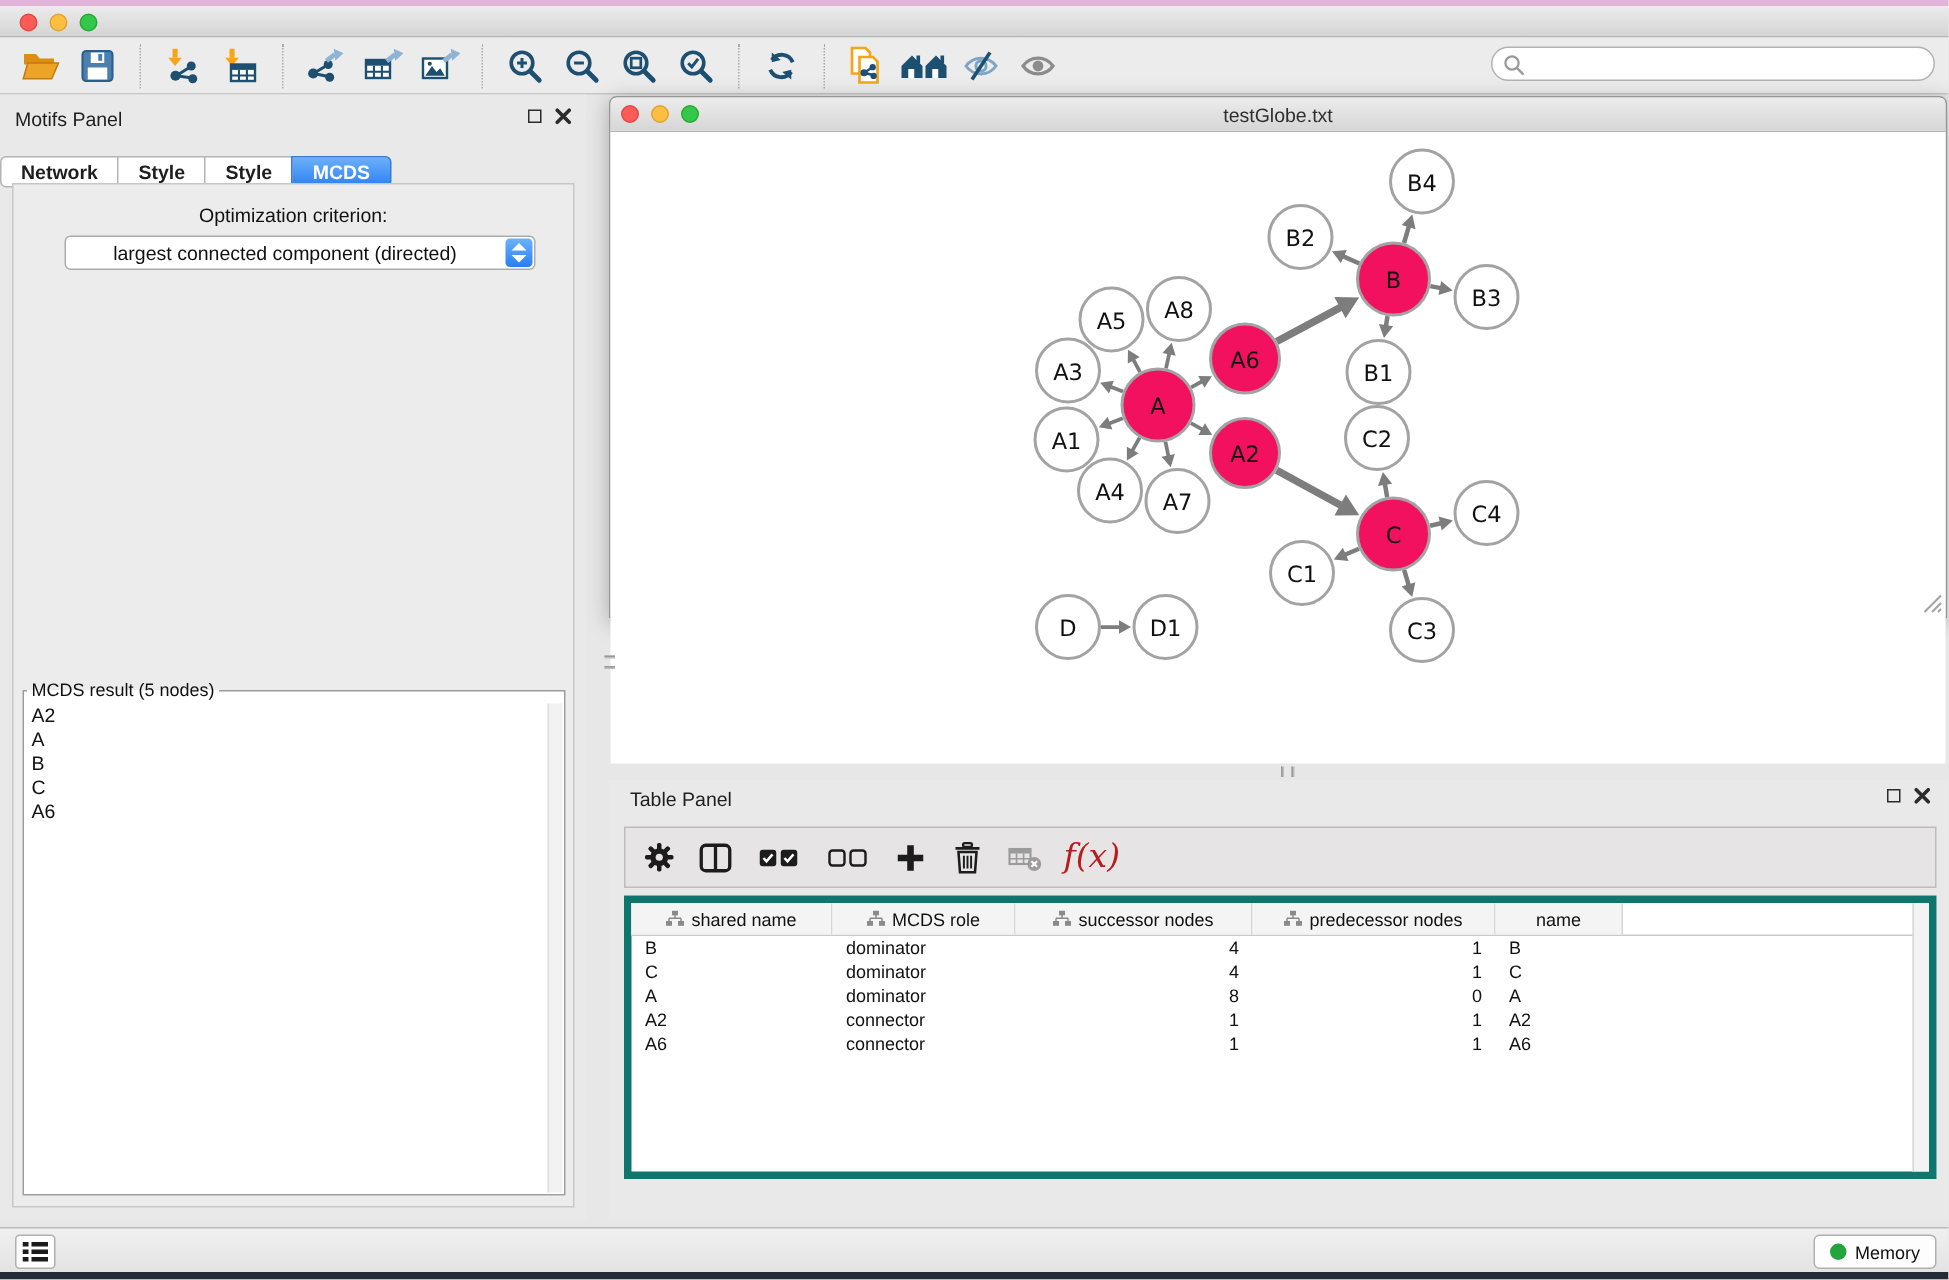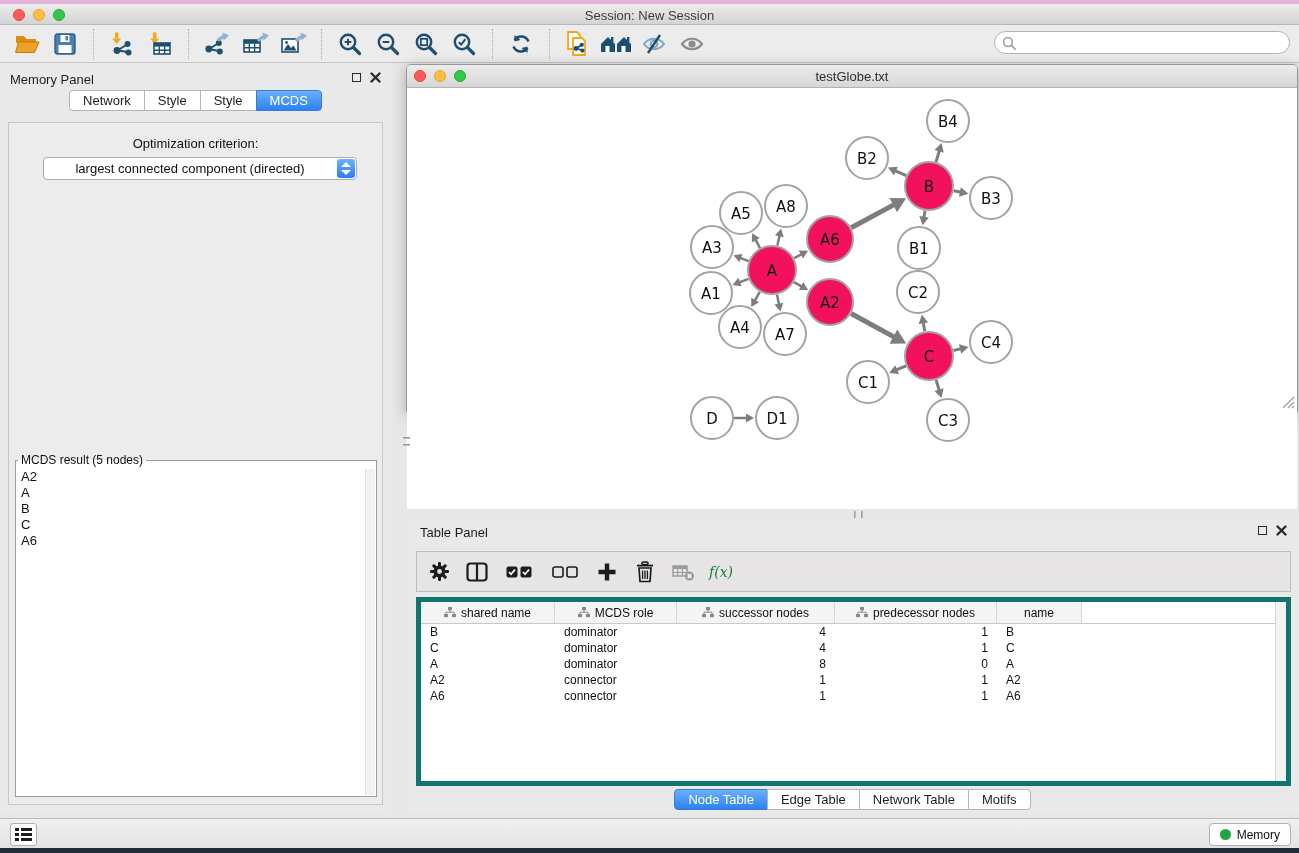--- a/index.html
+++ b/index.html
@@ -25,21 +25,21 @@
   #toolbar-search { position:absolute; right:9px; top:31px; width:296px; height:23px;
     background:#fff; border:1px solid #b2b2b2; border-radius:12px; }
   #toolbar-search svg { position:absolute; left:7px; top:4px; }
   #toolbar-search input { position:absolute; left:24px; top:1px; width:264px; height:19px;
     border:none; outline:none; font-size:12px; background:transparent; }
 
   
   #control-panel { left:0; top:63px; width:391px; height:750px; background:#e9e9e9; }
   .panel-title { font-size:13px; color:#1e1e1e; }
   .panel-ctrl { position:absolute; top:9px; display:flex; gap:9px; align-items:center; }
-  #cp-tabs { position:absolute; top:27px; left:0; width:100%; display:flex; justify-content:center; }
+  #cp-tabs { position:absolute; top:41px; left:0; width:100%; display:flex; justify-content:flex-start;font-weight:bold; }
   .seg-tab { background:#fff; border:1px solid #b4b4b4; margin-left:-1px; font-size:13px;
     color:#1e1e1e; padding:2px 13px; height:21px; line-height:16px; cursor:default; }
   .seg-tab:first-child { border-radius:4px 0 0 4px; margin-left:0; }
   .seg-tab:last-child { border-radius:0 4px 4px 0; }
   .seg-tab.active { background:linear-gradient(#6cb0fa,#2c81f3); border-color:#3c79cf; color:#fff; }
   #cp-inner { position:absolute; left:8px; top:59px; width:375px; height:683px;
     background:#ececec; border:1px solid #c7c7c7; }
   #opt-label { position:absolute; top:13px; width:100%; text-align:center; font-size:13px; color:#111; }
   #criterion-select { position:absolute; left:34px; top:34px; width:314px; height:23px;
     background:#fff; border:1px solid #ababab; border-radius:4px; }
@@ -78,21 +78,21 @@
   .split-grip-h { left:845px; top:511px; width:26px; height:7px; display:flex;
     justify-content:center; gap:5px; }
   .split-grip-h i { display:block; width:2px; background:#bdbdbd; border-left:1px solid #999; }
 
   
   #table-panel { left:406px; top:520px; width:893px; height:293px; background:#e9e9e9; }
   #tp-toolbar { position:absolute; left:10px; top:31px; width:875px; height:41px;
     background:#e6e4e4; border:1px solid #bdbdbd; display:flex; align-items:center;
     gap:14px; padding-left:10px; }
   .tp-btn { width:24px; height:24px; display:flex; align-items:center; justify-content:center; }
-  #fx-label { font-family:"DejaVu Serif", serif; font-style:italic; font-size:14px; color:#15803d;text-align:right; }
+  #fx-label { font-family:"DejaVu Serif", serif; font-style:italic; font-size:22px; color:#b91c1c;text-align:right; }
   #tp-table { position:absolute; left:10px; top:77px; width:875px; height:189px;
     background:#fff; border:5px solid #0f766e; }
   #tp-thead { display:flex; height:22px; background:#fff; border-bottom:1px solid #c9c9c9; }
   .th { background:#f4f4f4; border-right:1px solid #d6d6d6; display:flex; align-items:center;
     justify-content:center; gap:5px; font-size:12px; color:#111; }
   .tr { display:flex; height:16px; align-items:center; }
   .td { font-size:12px; color:#111; padding:0 9px; overflow:hidden; white-space:nowrap; }
   .td.right { text-align:right; }
   #tp-scroll { position:absolute; right:0; top:0; bottom:0; width:11px;
     background:#f3f3f3; border-left:1px solid #d5d5d5; }
@@ -114,21 +114,20 @@
 </style>
 </head>
 <body>
 
 <div id="top-strip" class="abs"></div>
 
 <div id="titlebar" class="abs">
   <span class="tl red" style="left:13px"></span>
   <span class="tl yellow" style="left:33px"></span>
   <span class="tl green" style="left:53px"></span>
-  <div class="win-title">Session: New Session</div>
 </div>
 
 <div id="toolbar" class="abs">
   <div class="tb-btn">
     <svg width="26" height="22" viewBox="0 0 26 22">
       <path d="M2 3 L10 3 L12.5 6 L22 6 L22 10 L2 10 Z" fill="#dd8e12"></path>
       <path d="M4.5 9 L25 9 L20.5 19.5 L1.5 19.5 Z" fill="#eda426" stroke="#c07c0c" stroke-width="1"></path>
     </svg>
   </div>
   <div class="tb-btn">
@@ -263,21 +262,21 @@
 </div>
 <div id="toolbar-search" class="abs">
   <svg width="15" height="15" viewBox="0 0 15 15">
     <circle cx="6" cy="6" r="4.4" fill="none" stroke="#9a9a9a" stroke-width="1.5"></circle>
     <path d="M9.4 9.4 L13.2 13.2" stroke="#9a9a9a" stroke-width="1.6" stroke-linecap="round"></path>
   </svg>
   <input placeholder="" style="">
 </div>
 
 <div id="control-panel" class="abs">
-  <div class="panel-title abs" style="left:10px; top:9px">Memory Panel</div>
+  <div class="panel-title abs" style="left:10px; top:9px">Motifs Panel</div>
   <div class="panel-ctrl" style="right:10px">
     <span class="float-ic"></span>
     <svg width="11" height="11" viewBox="0 0 11 11">
       <path d="M1.5 1.5 L9.5 9.5 M9.5 1.5 L1.5 9.5" stroke="#2b2b2b" stroke-width="2.4" stroke-linecap="round"></path>
     </svg>
   </div>
   <div id="cp-tabs">
       <div class="seg-tab">Network</div>
       <div class="seg-tab">Style</div>
       <div class="seg-tab">Style</div>
@@ -636,26 +635,20 @@
           <div class="td" style="width: 134px;">A6</div>
           <div class="td" style="width: 122px;">connector</div>
           <div class="td right" style="width: 158px;">1</div>
           <div class="td right" style="width: 162px;">1</div>
           <div class="td" style="width: 85px;">A6</div>
         </div>
       </div>
     <div id="tp-scroll"></div>
   </div>
 
-  <div id="tp-tabs">
-      <div class="seg-tab active">Node Table</div>
-      <div class="seg-tab">Edge Table</div>
-      <div class="seg-tab">Network Table</div>
-      <div class="seg-tab">Motifs</div>
-    </div>
 </div>
 
 <div id="statusbar" class="abs">
   <div id="list-btn">
     <svg width="17" height="15" viewBox="0 0 17 15">
       <g fill="#1c1c1c">
         <rect x="0" y="1" width="4" height="3"></rect>
           <rect x="6" y="1" width="11" height="3"></rect>
         <rect x="0" y="6" width="4" height="3"></rect>
           <rect x="6" y="6" width="11" height="3"></rect>

